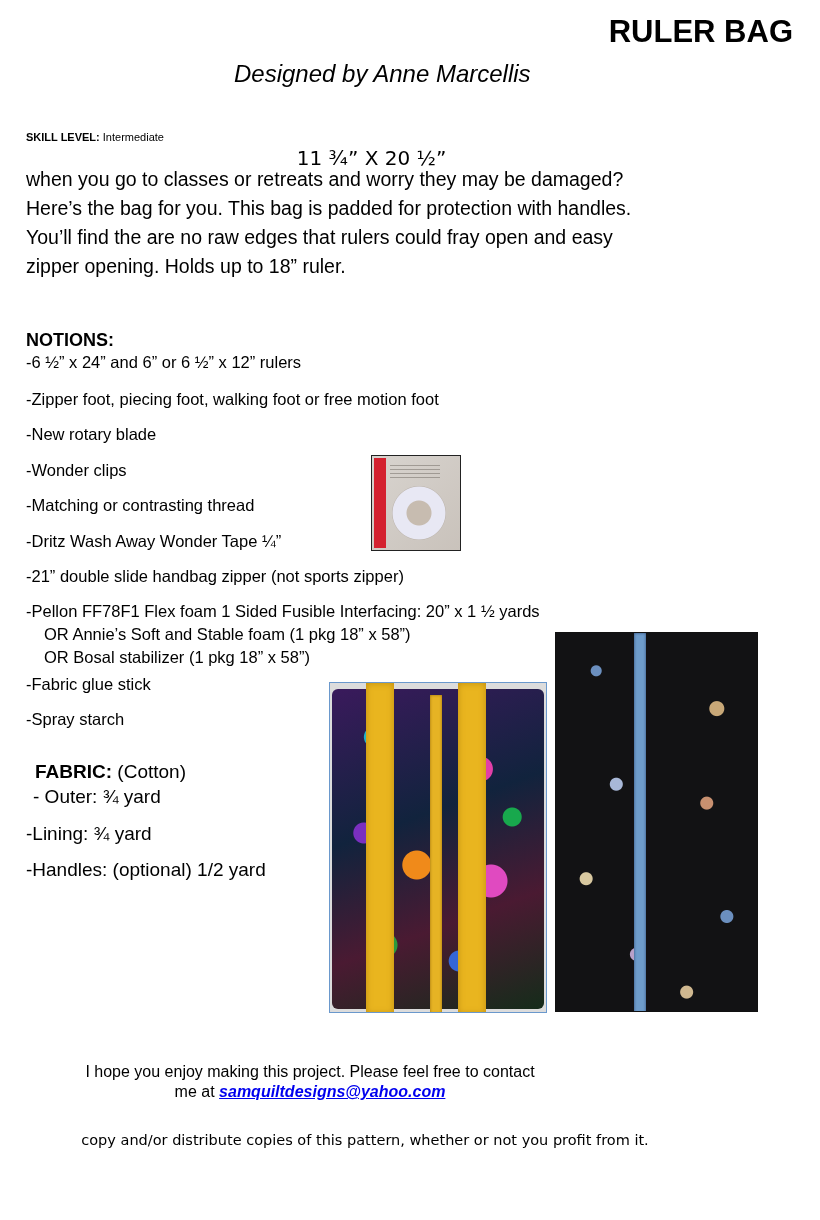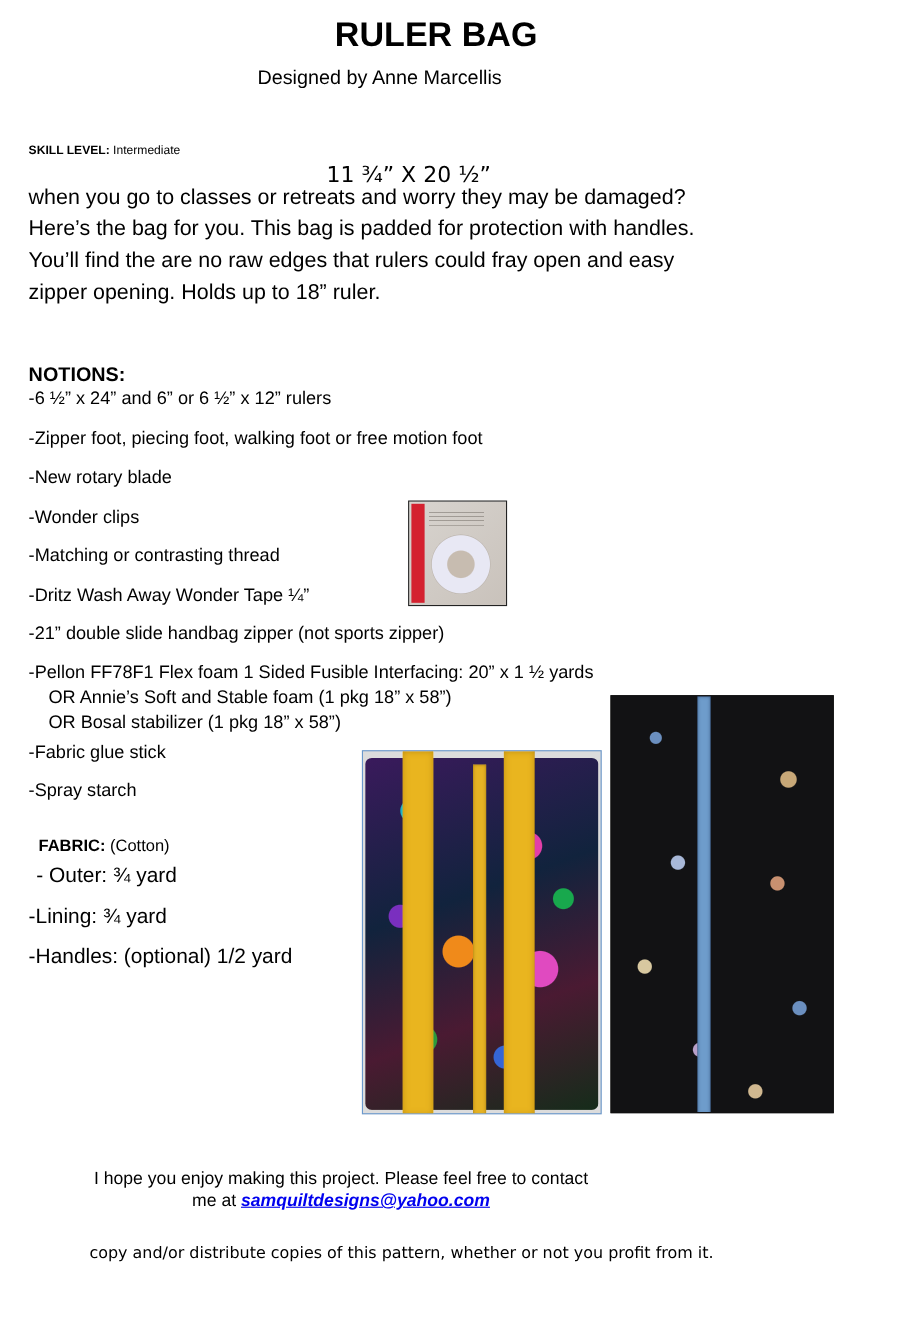--- a/index.html
+++ b/index.html
@@ -1,29 +1,29 @@
 <!DOCTYPE html>
 <html><head>
   <meta charset="utf-8">
   <style>
     html, body { margin: 0; padding: 0; background: #ffffff; }
     body { width: 820px; height: 1220px; position: relative; overflow: hidden;
            font-family: "Liberation Sans", sans-serif; color: #000; }
     .abs { position: absolute; white-space: nowrap; }
-    .title { left: 0; width: 793px; top: 14px; text-align: center; font-size: 31px; font-weight: bold; }
-    .subtitle { left: 234px; top: 60px; font-size: 18px; }
+    .title { left: 0; width: 793px; top: 14px; text-align: right; font-size: 31px; font-weight: bold; }
+    .subtitle { left: 234px; top: 60px; font-size: 24px; font-style: italic; }
     .dims { left: 0; width: 743px; top: 104px; text-align: center; font-size: 20px; font-family: "DejaVu Sans", sans-serif; margin-top: 42px; }
     .skill { left: 26px; top: 131px; font-size: 11px; }
     .b { font-weight: bold; }
     .intro { left: 26px; top: 165px; width: 720px; font-size: 19.5px; line-height: 29px; white-space: normal; }
     .intro .line { display: block; white-space: nowrap; }
     .notions-h { left: 26px; top: 330px; font-size: 18px; font-weight: bold; }
     .item { left: 26px; font-size: 16.5px; }
     .item.ind { left: 44px; }
-    .fabric-h { left: 35px; top: 761px; font-size: 15px; }
+    .fabric-h { left: 35px; top: 761px; font-size: 19px; }
     .fab { font-size: 19px; }
     .product-thumb { left: 371px; top: 455px; width: 90px; height: 96px; border: 1px solid #222; box-sizing: border-box;
       background: linear-gradient(135deg, #d8d4cf 0%, #c9c2bb 100%); overflow: hidden; }
     .thumb-red { position: absolute; left: 2px; top: 2px; width: 12px; height: 90px; background: #d4212f; }
     .thumb-ring { position: absolute; left: 20px; top: 30px; width: 54px; height: 54px; border-radius: 50%;
       background: radial-gradient(circle, #c7bcb0 0 12px, #e8e8f4 13px 26px, #b8b0a8 27px); }
     .thumb-text { position: absolute; left: 18px; top: 6px; width: 50px; height: 16px;
       background: repeating-linear-gradient(0deg, #6d6760 0 1px, transparent 1px 4px); opacity: .5; }
     .photo-left { left: 329px; top: 682px; width: 218px; height: 331px; border: 1px solid #6a98cc; box-sizing: border-box;
       background: #dcdcdc; overflow: hidden; }

